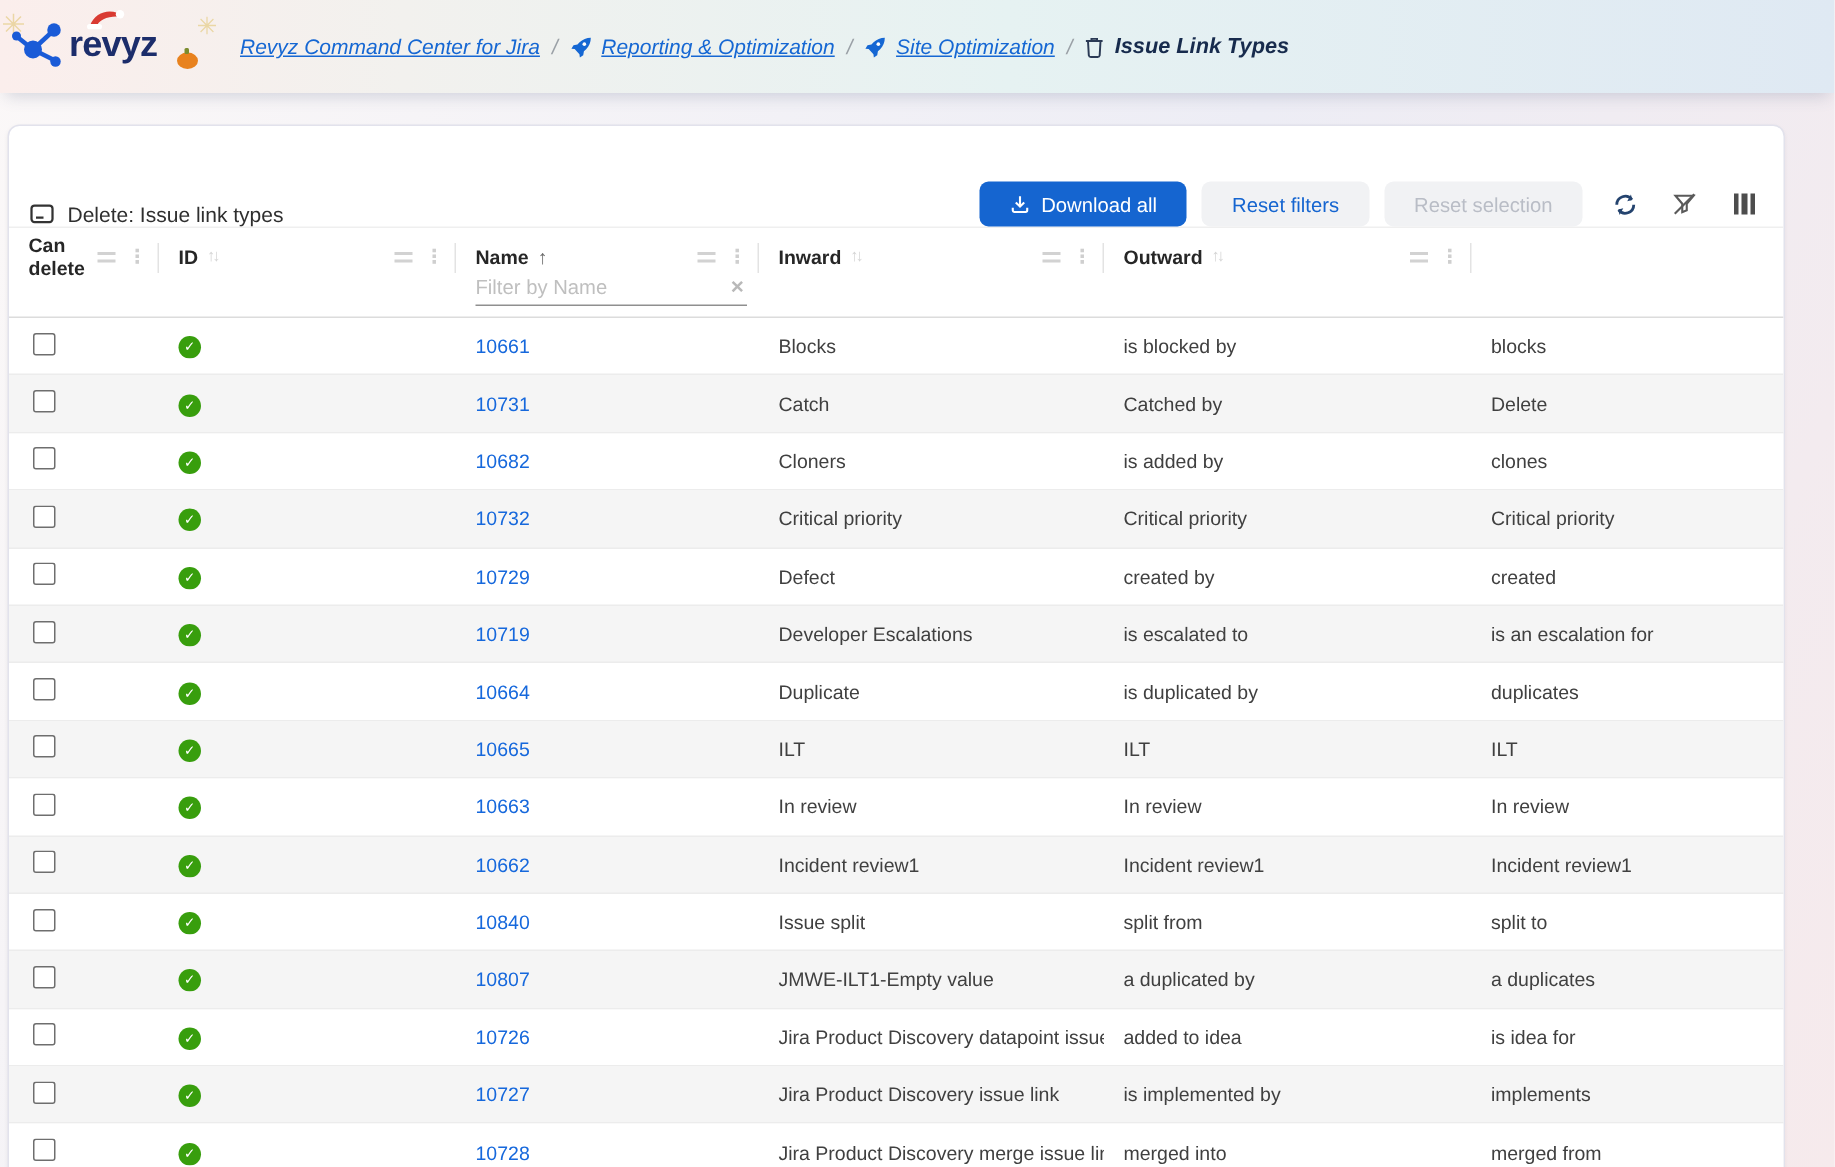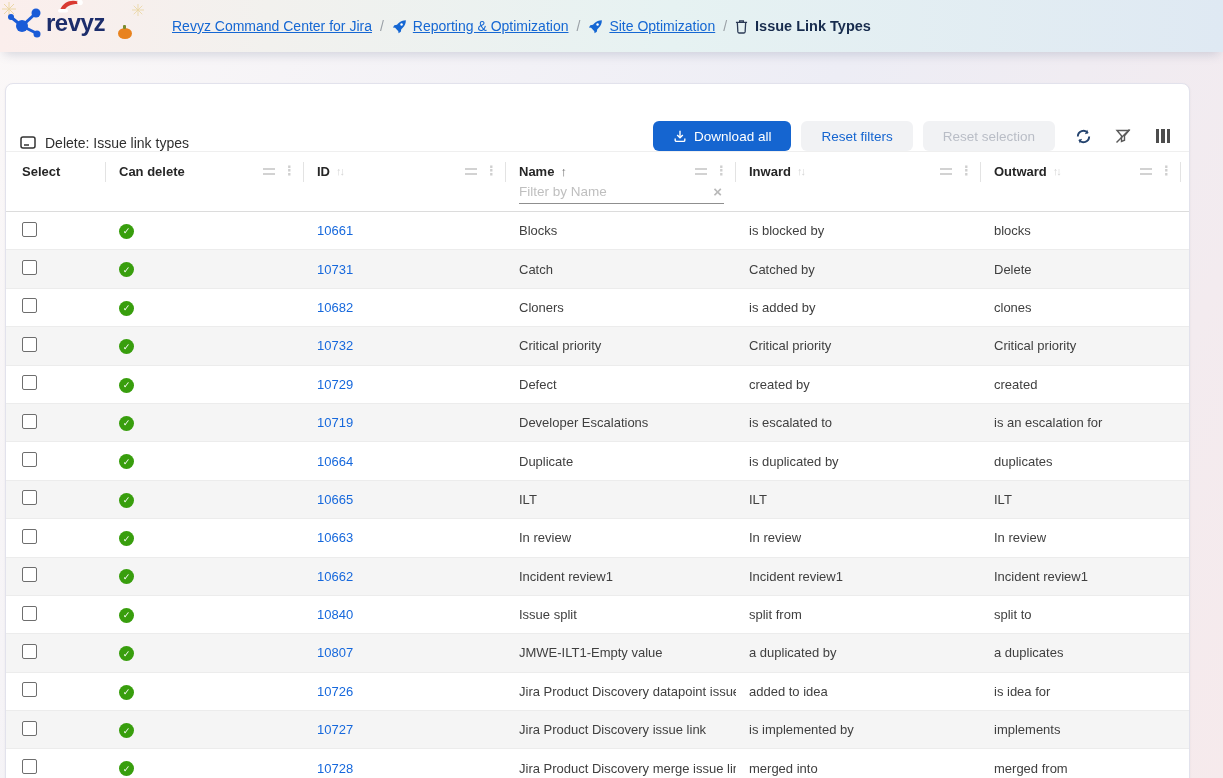--- a/index.html
+++ b/index.html
@@ -1,34 +1,34 @@
 <!DOCTYPE html>
 <html><head>
 <meta charset="utf-8">
 <style>
   * { margin:0; padding:0; box-sizing:border-box; }
   html,body { width:1223px; height:778px; overflow:hidden;
     font-family:"Liberation Sans","DejaVu Sans",sans-serif;
     background:linear-gradient(115deg,#fbf8f8 0%,#ededf5 55%,#f6eaec 100%); }
 
   
-  .topbar { position:relative; height:52px; display:flex; 
+  .topbar { position:relative; height:62px; display:flex; align-items:center;
     background:linear-gradient(90deg,#fbeeec 0%,#f2f1ee 22%,#e6f2f2 55%,#dfe9f3 100%);
     box-shadow:0 6px 10px -4px rgba(70,80,120,.22); z-index:5; }
   .logo { position:relative; width:152px; height:48px; cursor:pointer; }
   .logo .wordmark { position:absolute; left:46px; top:9px; font-size:24px; font-weight:800;
     letter-spacing:-0.5px; color:#1c2d6b; }
   .logo .molecule { position:absolute; left:6px; top:5px; }
   .logo .hat { position:absolute; left:56px; top:-2px; }
   .spark { position:absolute; opacity:.75; }
   .pumpkin { position:absolute; left:118px; top:28px; width:14px; height:11px;
     background:#e8821e; border-radius:50%; }
   .pumpkin::before { content:""; position:absolute; left:5px; top:-3px; width:3px; height:4px;
     background:#7b8c2e; border-radius:1px; }
-  .breadcrumb { display:flex; align-items:center; gap:8px; font-size:14px; margin-left:20px; }
+  .breadcrumb { display:flex; align-items:center; gap:8px; font-size:14px; margin-left:8px;font-style:italic; }
   .breadcrumb a { color:#1567d3; text-decoration:underline; }
   .crumb-sep { color:#9aa0a6; }
   .crumb-current { display:flex; align-items:center; gap:7px; font-weight:700; color:#172b4d; font-size:14.5px; }
   .crumb-item { display:flex; align-items:center; gap:6px; }
 
   
   .card { position:absolute; left:5px; top:83px; width:1185px; height:760px;
     background:#fff; border:1px solid #e2e2ec; border-radius:8px;
     box-shadow:0 1px 3px rgba(0,0,0,.05); overflow:hidden; }
 
@@ -184,26 +184,20 @@
         <span class="col-bars">
             <i></i>
             <i></i>
             <i></i>
           </span>
       </span>
     </div>
   </div>
 
   <div class="thead grid-cols">
-    <div class="th th-select">
-      <div class="th-line">
-          <span>Select</span>
-        </div>
-      <div class="filter-line"></div>
-    </div>
     <div class="th">
       <div class="th-line">
         <span>Can delete</span>
         <span class="th-controls">
           <span class="drag-bars">
               <i></i>
               <i></i>
             </span>
           <span class="dots">⋮</span>
         </span>

